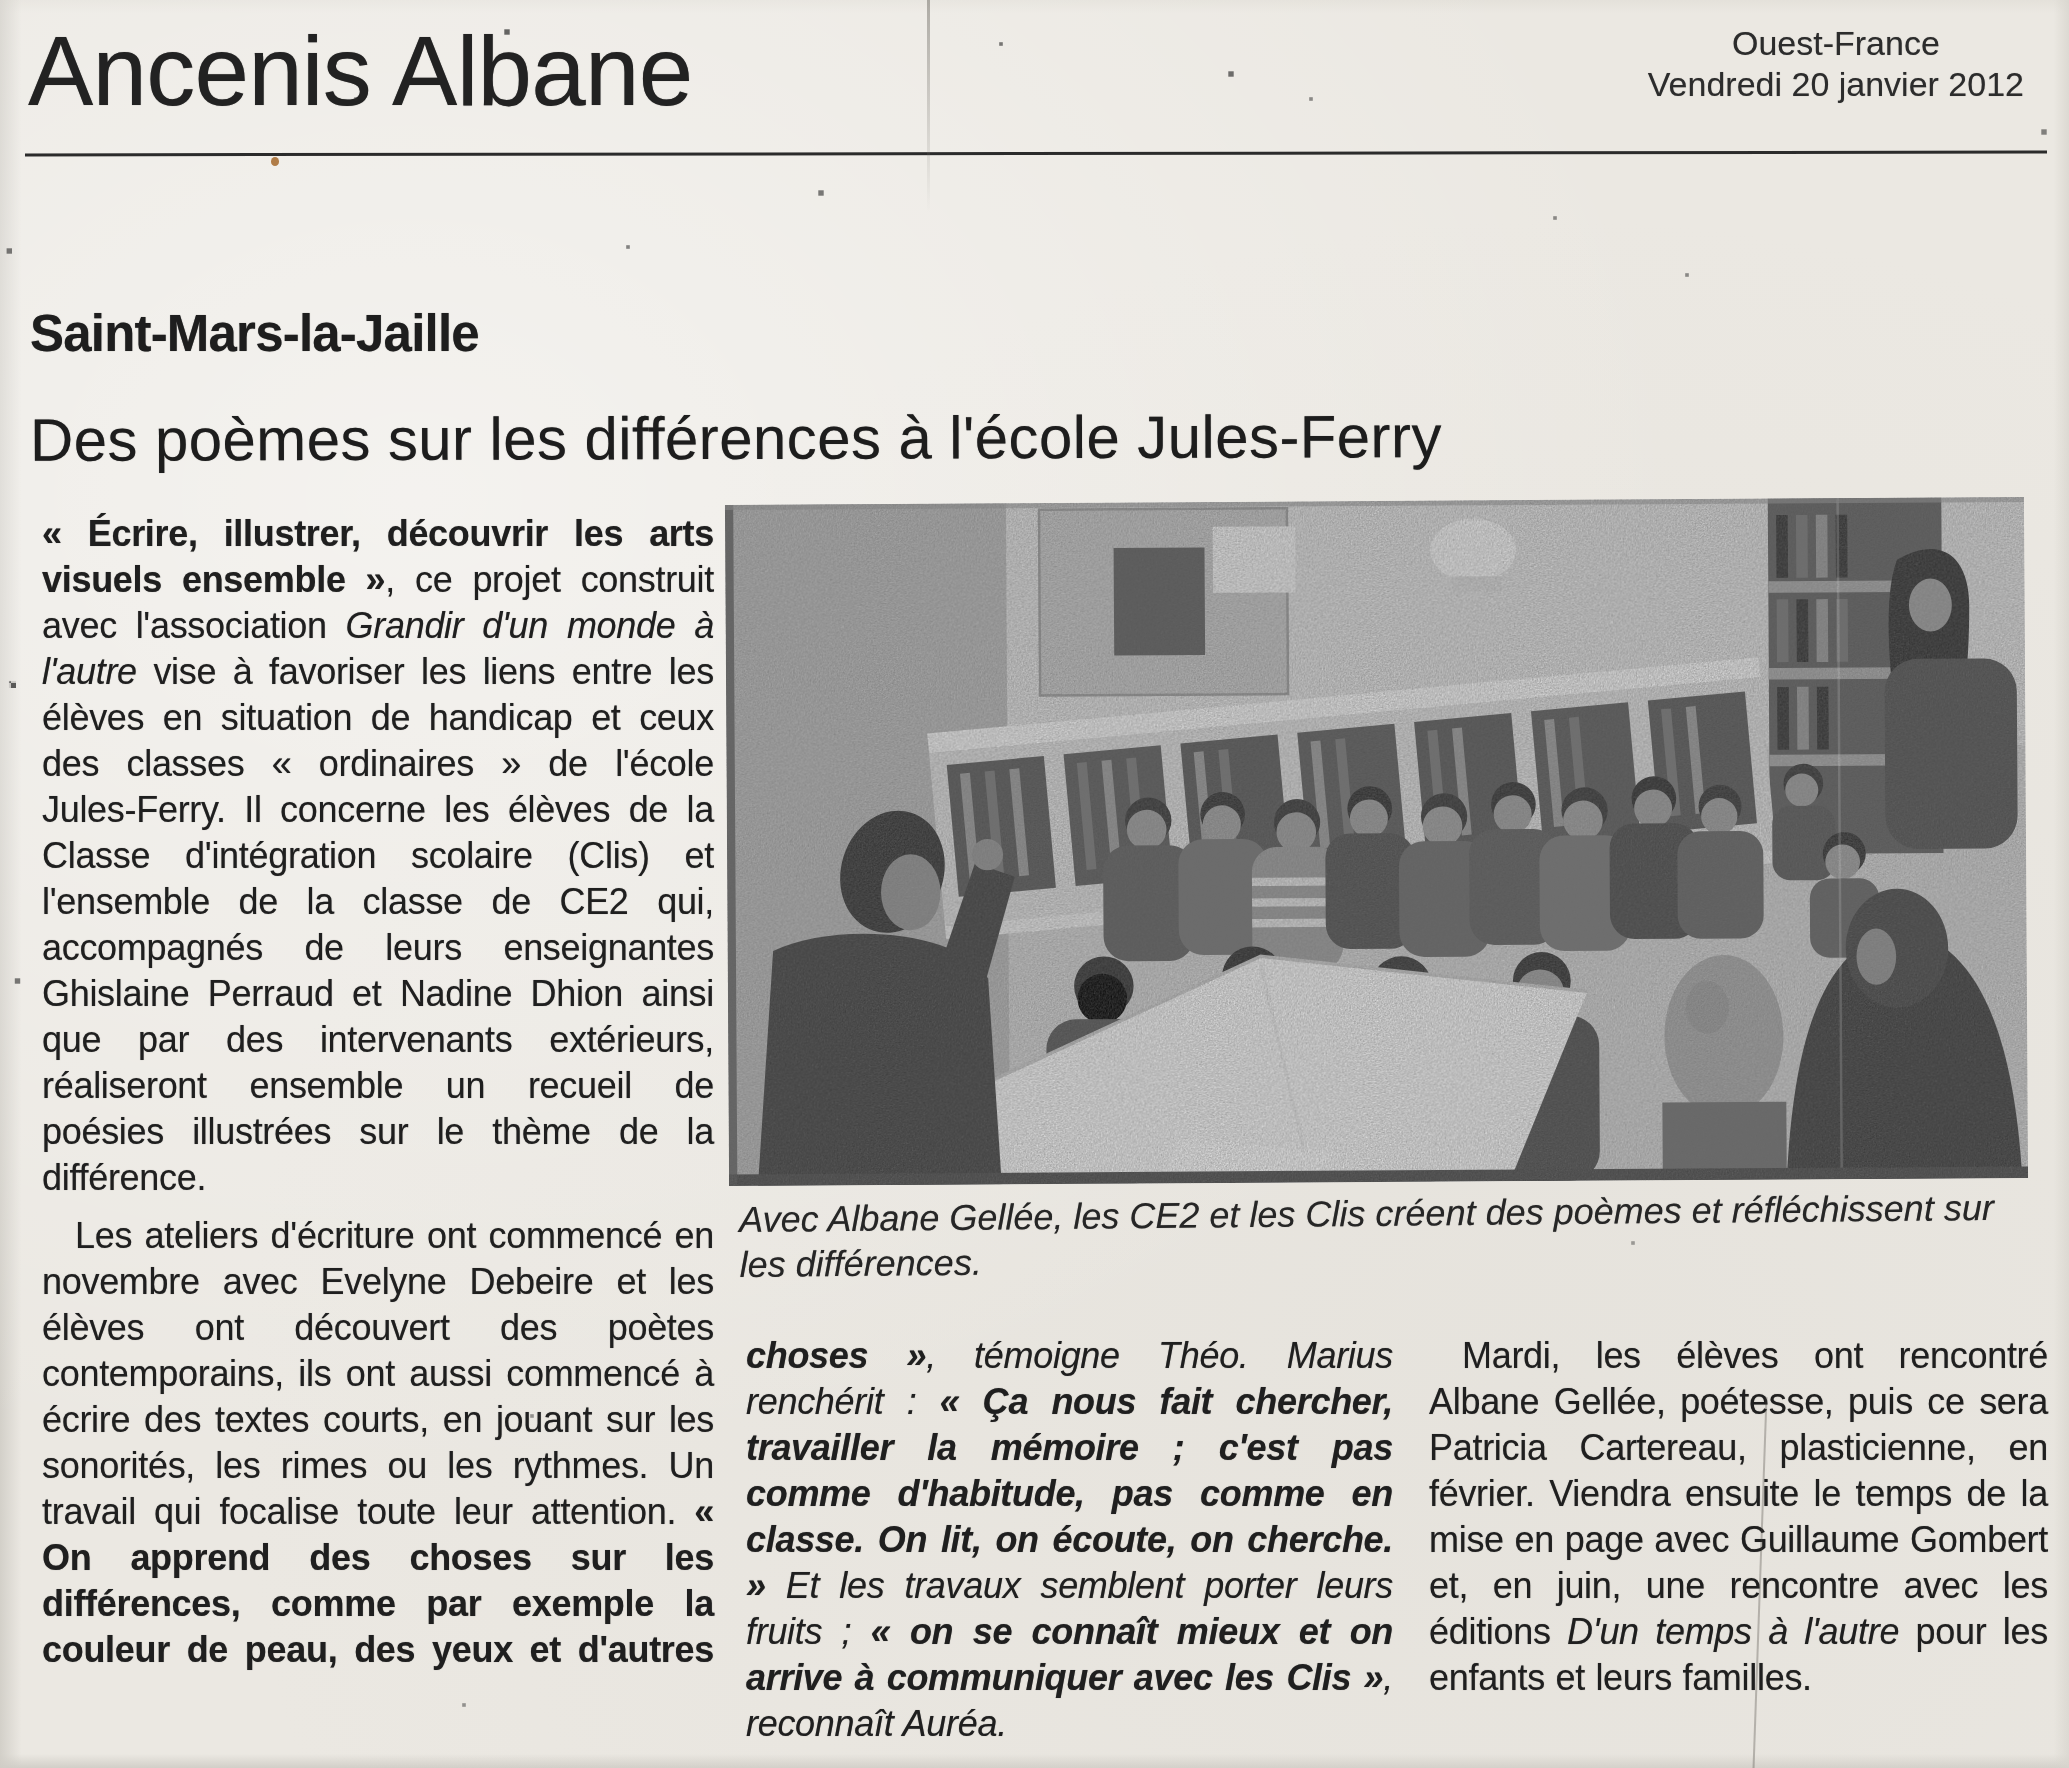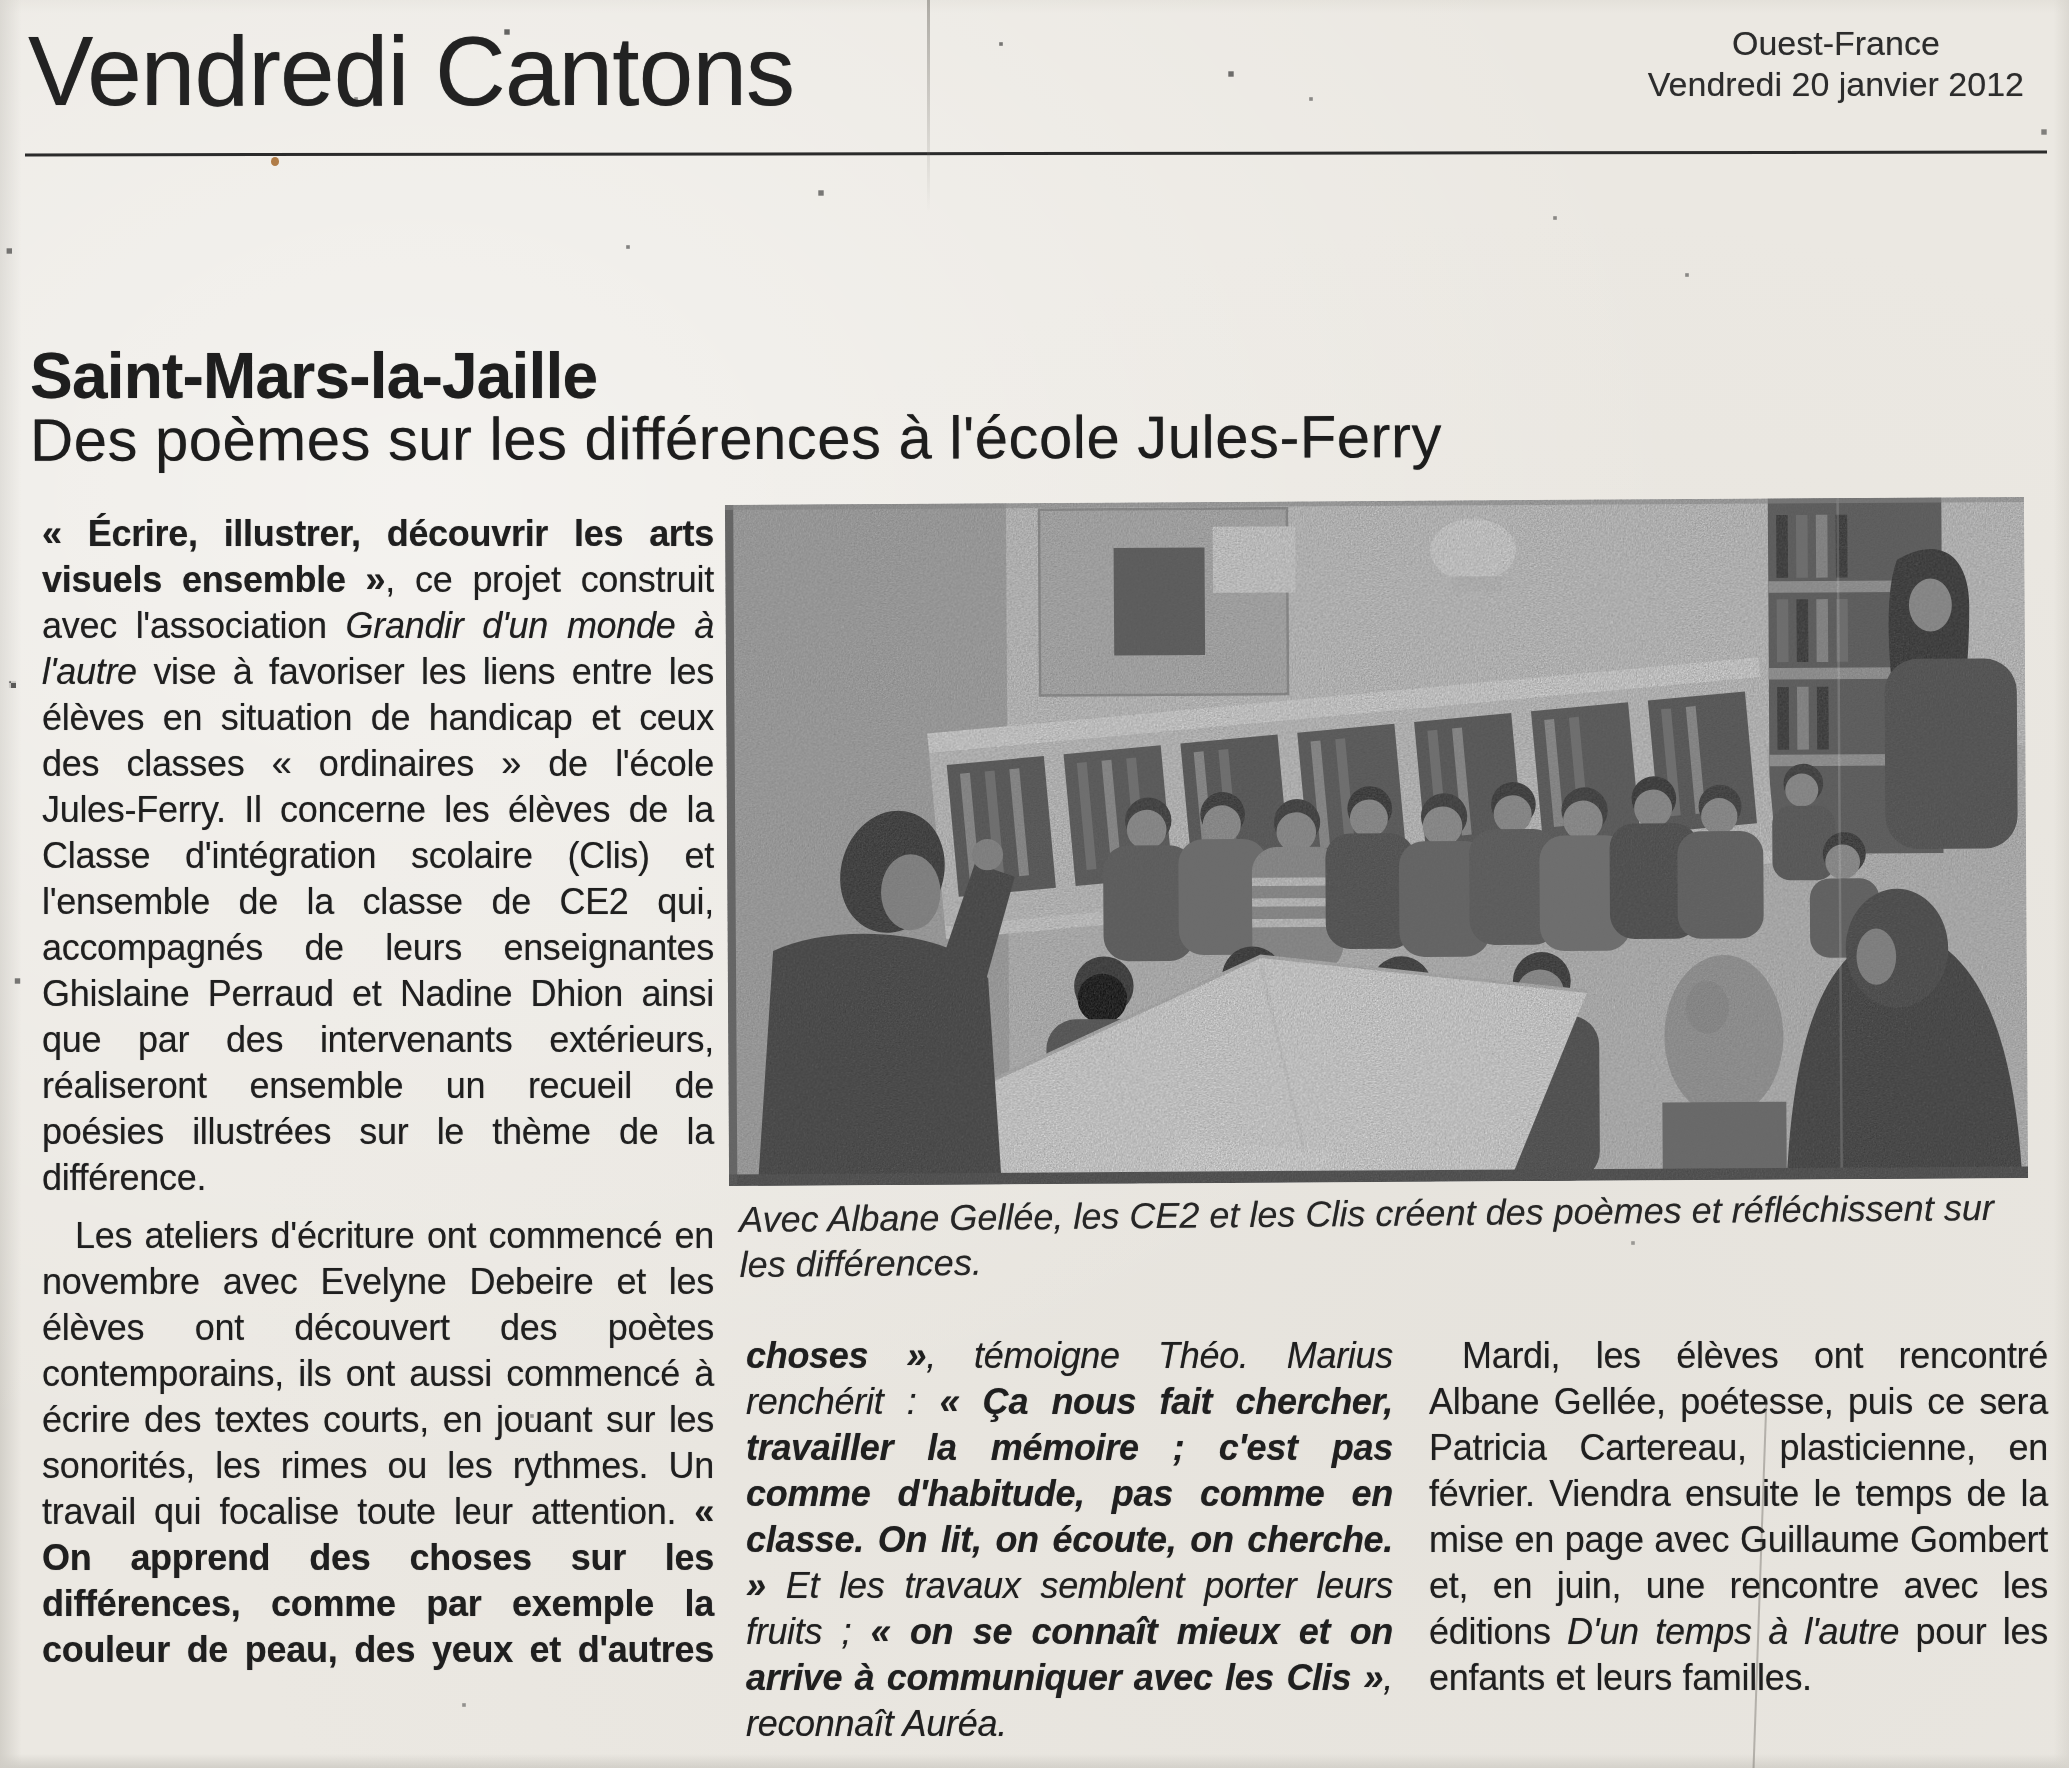--- a/index.html
+++ b/index.html
@@ -29,25 +29,24 @@
     position:absolute;right:46px;top:23px;
     text-align:center;font-size:34px;line-height:41px;color:#2c2c2c;
     text-shadow:0 0 0.8px rgba(30,30,30,.4);
   }
   .rule{
     position:absolute;left:25px;top:152px;width:2022px;height:3.3px;
     background:#2b2b2b;transform:rotate(-0.08deg);
   }
   .kicker{
     position:absolute;left:30px;top:307px;
-    font-size:64px;line-height:1.05;font-weight:700;
+    font-size:51px;line-height:1.05;font-weight:700;
     letter-spacing:-0.8px;color:#1e1e1e;
     text-shadow:0 0 0.8px rgba(20,20,20,.6);
     white-space:nowrap;
-    margin-top:36px;
   }
   .headline{
     position:absolute;left:30px;top:407px;margin:0;
     font-size:60px;line-height:1.05;font-weight:400;
     letter-spacing:0.4px;color:#1d1d1d;
     text-shadow:0 0 0.8px rgba(25,25,25,.55);
     white-space:nowrap;transform:rotate(-0.15deg);
   }
   .col{
     position:absolute;
@@ -108,21 +107,21 @@
       463px 1704px 0 0.8px rgba(40,40,40,.45),
       1632px 1242px 0 0.8px rgba(40,40,40,.4),
       355px 98px 0 0.8px rgba(40,40,40,.5);
   }
 </style>
 </head>
 <body>
 
 <div class="page">
 
-  <div class="masthead">Vendredi Cantons</div>
+  <div class="masthead">Ancenis Albane</div>
 
   <div class="source">
     <div>Ouest-France</div>
     <div>Vendredi 20 janvier 2012</div>
   </div>
 
   <div class="rule"></div>
 
   <div class="kicker">Saint-Mars-la-Jaille</div>
 

